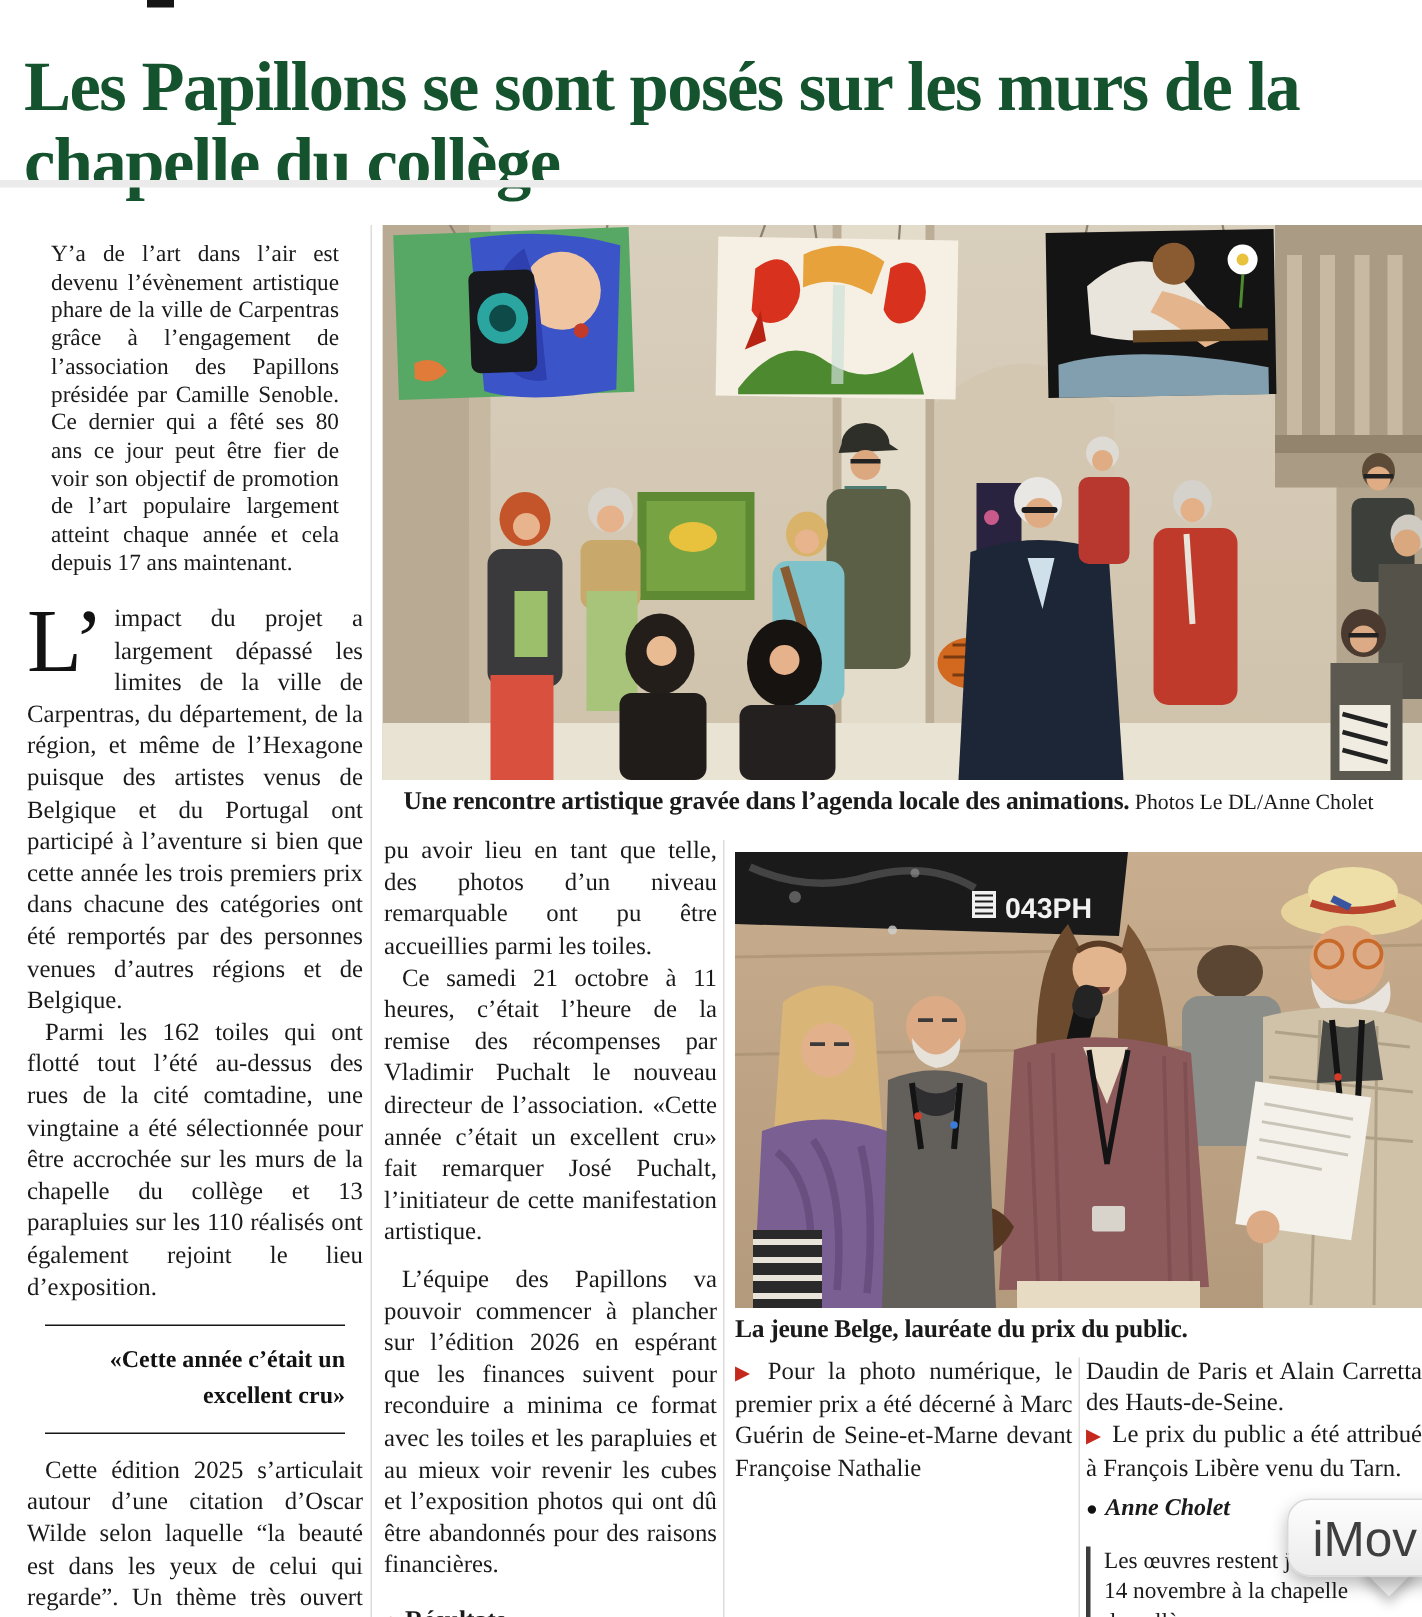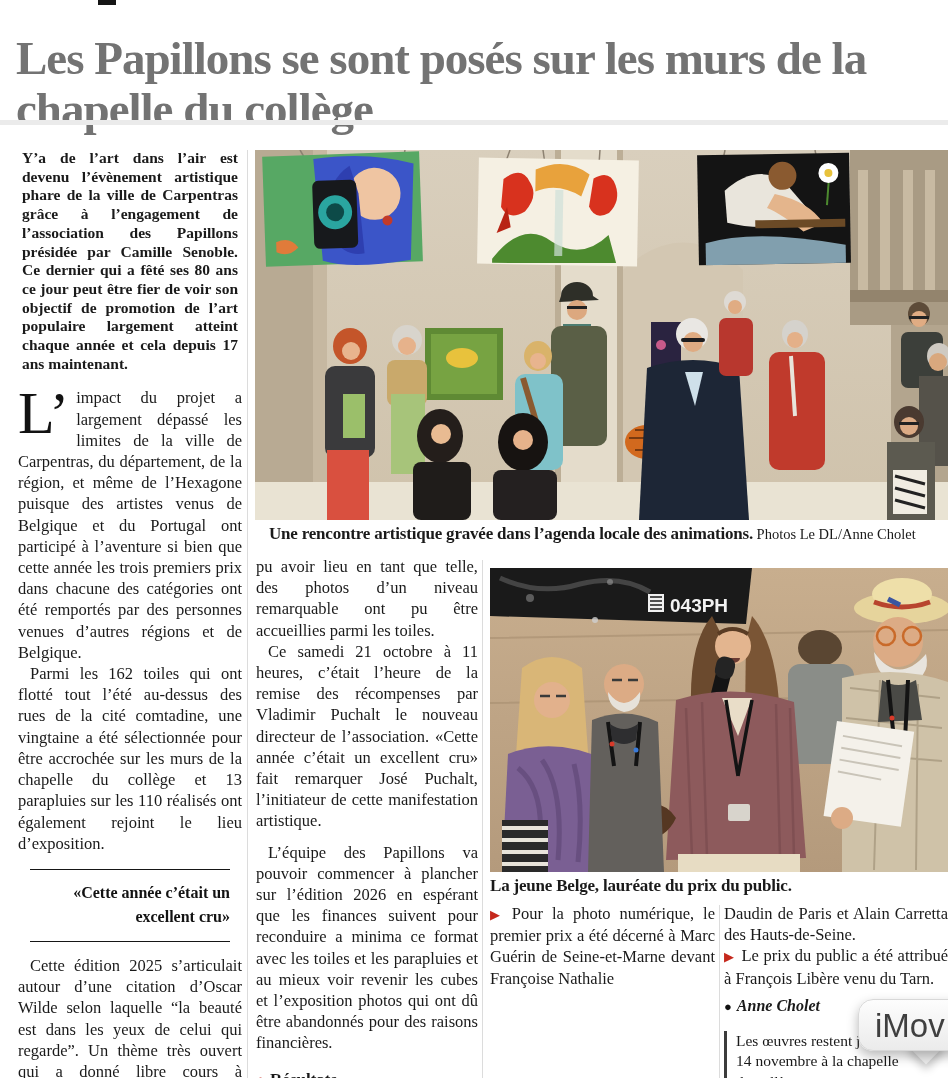--- a/index.html
+++ b/index.html
@@ -2,30 +2,30 @@
 <html lang="fr"><head>
 <meta charset="utf-8">
 <style>
   html,body{margin:0;padding:0;background:#fff;}
   .page{position:relative;width:948px;height:1078px;background:#ffffff;overflow:hidden;
         font-family:"Liberation Serif",serif;color:#1a1a1a;}
   .abs{position:absolute;}
 
   
   .headline{left:16px;top:2px;width:930px;font-weight:700;font-size:47px;line-height:51px;
-            letter-spacing:-1px;color:#737373;}
+            letter-spacing:-1px;color:#14532d;}
   .top-fragment{left:98px;top:0;width:18px;height:5px;background:#151515;}
   .headline-rule{left:0;top:120px;width:948px;height:5px;background:#ebebeb;}
 
   
   .col{overflow:hidden;}
   .body-p{font-size:16.5px;line-height:21.2px;text-align:justify;margin:0;}
   .ind{text-indent:12px;}
   .mt{margin-top:10px;}
-  .lead{font-size:15.5px;line-height:18.7px;font-weight:700;text-align:justify;margin:4px;}
+  .lead{font-size:15.5px;line-height:18.7px;font-weight:400;text-align:justify;margin:16px;}
   .dropcap{float:left;font-size:60px;line-height:47px;padding:3px 7px 0 0;color:#121212;}
   .pullquote{margin:15px 12px 13px 12px;padding:11px 0 12px 0;border-top:1.5px solid #161616;
              border-bottom:1.5px solid #161616;text-align:right;font-weight:700;
              font-size:16px;line-height:24px;color:#121212;}
 
   
   .caption{font-size:17px;line-height:20px;letter-spacing:-0.2px;}
   .caption b{font-weight:700;}
   .credit{font-weight:400;font-size:14.5px;letter-spacing:0;}
 

